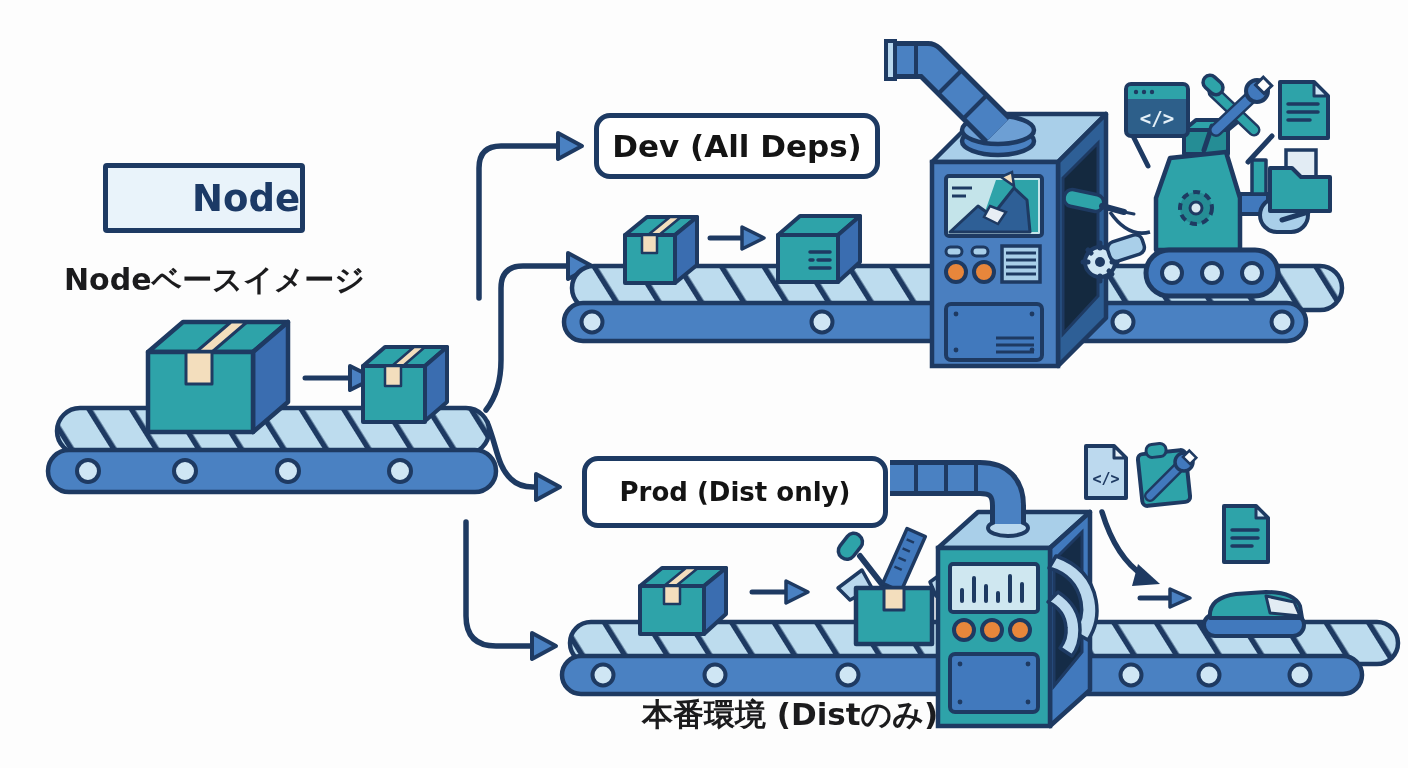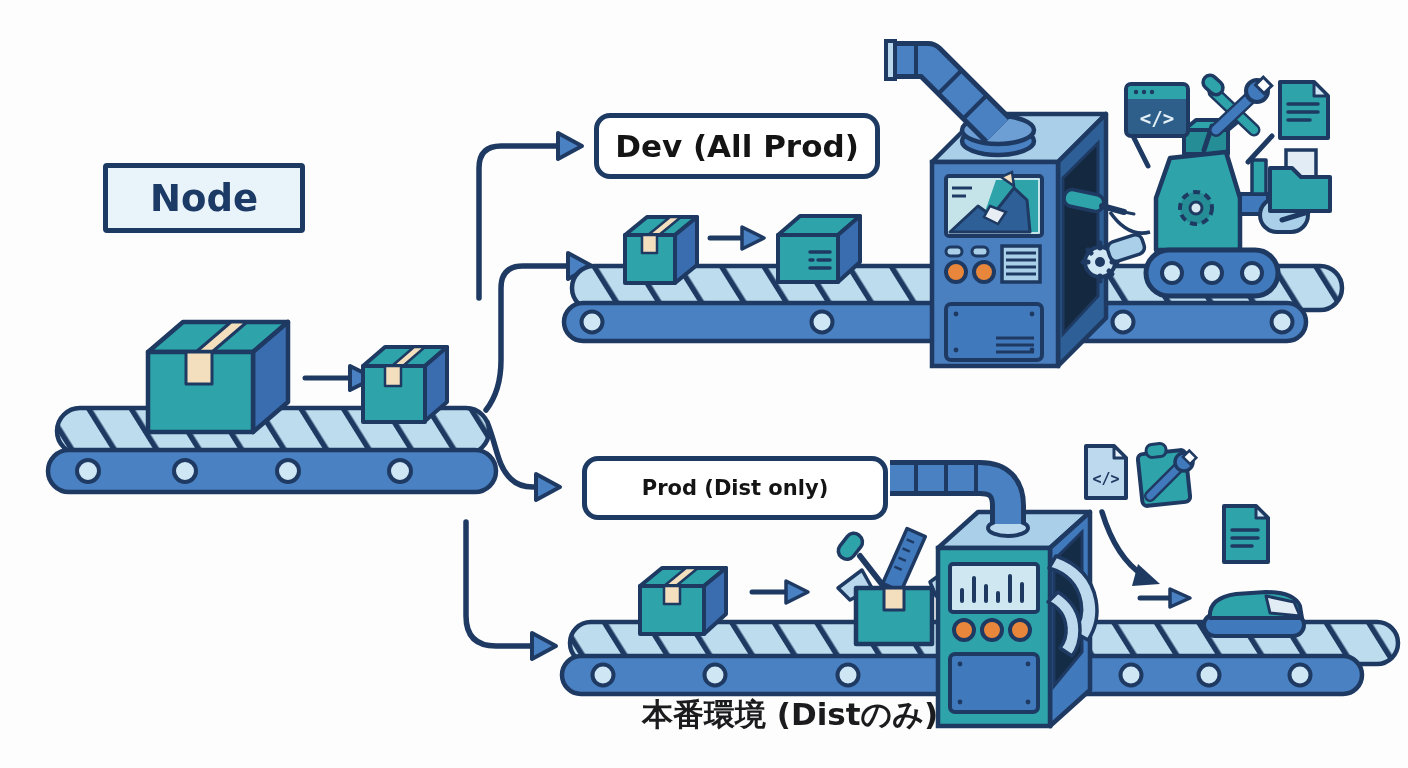--- a/index.html
+++ b/index.html
@@ -2,21 +2,21 @@
 <html><head>
 <meta charset="utf-8">
 <style>
   html,body{margin:0;padding:0;}
   body{font-family:"DejaVu Sans","Liberation Sans",sans-serif;background:#e9e9e9;}
   .stage{position:relative;width:1408px;height:768px;background:#fdfdfd;overflow:hidden;}
   .stage svg{position:absolute;left:0;top:0;}
   .tag{position:absolute;display:flex;align-items:center;justify-content:center;
        background:#ffffff;border:5px solid #1d3a63;border-radius:16px;
        font-weight:bold;color:#141414;box-sizing:border-box;}
-  .badge{position:absolute;display:flex;align-items:center;justify-content:center;
+  .badge{position:absolute;display:flex;align-items:center;justify-content:flex-end;
        background:#e9f3fa;border:5px solid #1d3a63;border-radius:4px;
        font-weight:bold;color:#1c3a66;box-sizing:border-box;}
   .caption{position:absolute;font-weight:bold;color:#1b1b1d;white-space:nowrap;}
 </style>
 </head>
 <body>
 
 <div class="stage">
 
 <svg width="1408" height="768" viewBox="0 0 1408 768">
@@ -346,25 +346,26 @@
       <line x1="1232" y1="538" x2="1258" y2="538"></line>
       <line x1="1232" y1="546" x2="1252" y2="546"></line>
     </g>
   </g>
 </svg>
 
 <div class="badge" style="left:103px;top:163px;width:202px;height:70px;font-size:37px;">
   <span>Node</span>
 </div>
 
+<div class="caption" style="left:64px;top:260px;font-size:30px;">Nodeベースイメージ</div>
 
 <div class="tag" style="left:594px;top:113px;width:286px;height:66px;font-size:31px;">
-  <span>Dev (All Prod)</span>
+  <span>Dev (All Deps)</span>
 </div>
 
 
-<div class="tag" style="left:582px;top:456px;width:306px;height:64px;font-size:21px;">
+<div class="tag" style="left:582px;top:456px;width:306px;height:72px;font-size:26px;">
   <span>Prod (Dist only)</span>
 </div>
 
 <div class="caption" style="left:598px;top:694px;font-size:31px;margin-left:44px;">本番環境 (Distのみ)</div>
 
 </div>
 
 </body></html>

